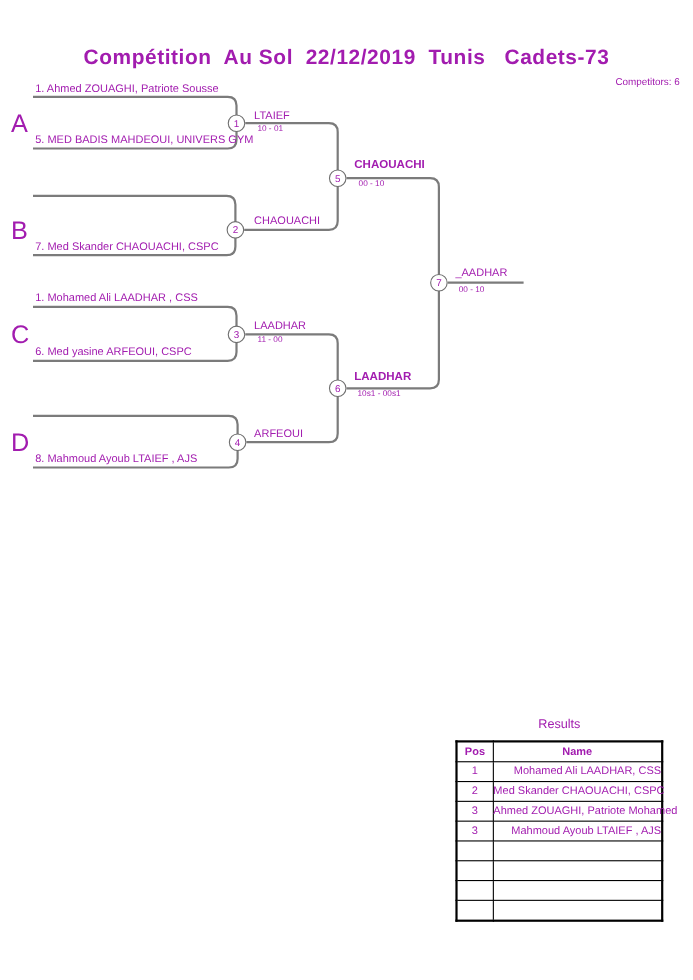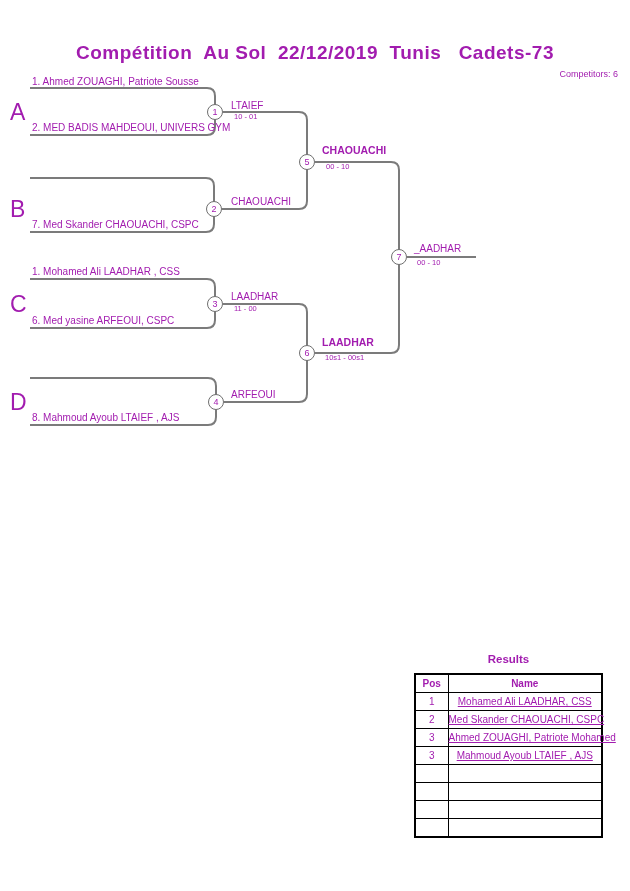--- a/index.html
+++ b/index.html
@@ -22,33 +22,33 @@
   .winner.bold{font-weight:bold;font-size:10.5px;}
   .score{font-size:7.5px;line-height:8px;z-index:3;text-align:center;}
   .node{
     position:absolute;width:16px;height:16px;border-radius:50%;
     background:#fff;border:1.5px solid #6f6f6f;box-sizing:border-box;
     display:flex;align-items:center;justify-content:center;
     font-size:9px;line-height:9px;z-index:2;
   }
   .results-title{
     position:absolute;left:414px;top:653px;width:189px;text-align:center;
-    font-size:11.5px;font-weight:bold;z-index:3;
+    font-size:11.5px;font-weight:normal;z-index:3;
   }
   table.results{
     position:absolute;left:414px;top:673px;width:189px;
     border-collapse:collapse;border:2px solid #000;table-layout:fixed;z-index:3;
   }
   table.results th,table.results td{
     border:1px solid #000;height:17px;padding:0;font-size:10px;
     overflow:visible;white-space:nowrap;
   }
   table.results th{font-weight:bold;text-align:center;}
   td.pos{text-align:center;}
-  td.nm{text-align:center;padding-left:6px;text-decoration:underline;}
+  td.nm{text-align:right;padding-left:6px;}
   col.c-pos{width:33px;}
 </style>
 </head>
 <body>
 
 <div class="page">
 
   <div class="title">Compétition  Au Sol  22/12/2019  Tunis   Cadets-73</div>
   <div class="competitors">Competitors: 6</div>
 
@@ -64,21 +64,21 @@
       <path d="M407,257 H476"></path>
     </g>
   </svg>
 
   <div class="abs section-letter" style="left:10px;top:101px">A</div>
   <div class="abs section-letter" style="left:10px;top:198px">B</div>
   <div class="abs section-letter" style="left:10px;top:293px">C</div>
   <div class="abs section-letter" style="left:10px;top:391px">D</div>
 
   <div class="abs name" style="left:32px;top:76px">1. Ahmed ZOUAGHI, Patriote Sousse</div>
-  <div class="abs name" style="left:32px;top:122px">2. MED BADIS MAHDEOUI, UNIVERS GYM</div>
+  <div class="abs name" style="left:32px;top:122px">5. MED BADIS MAHDEOUI, UNIVERS GYM</div>
   <div class="abs name" style="left:32px;top:166px"></div>
   <div class="abs name" style="left:32px;top:219px">7. Med Skander CHAOUACHI, CSPC</div>
   <div class="abs name" style="left:32px;top:266px">1. Mohamed Ali LAADHAR , CSS</div>
   <div class="abs name" style="left:32px;top:315px">6. Med yasine ARFEOUI, CSPC</div>
   <div class="abs name" style="left:32px;top:366px"></div>
   <div class="abs name" style="left:32px;top:412px">8. Mahmoud Ayoub LTAIEF , AJS</div>
 
   <div class="node" style="left:207px;top:104px">
       <span>1</span>
     </div>

